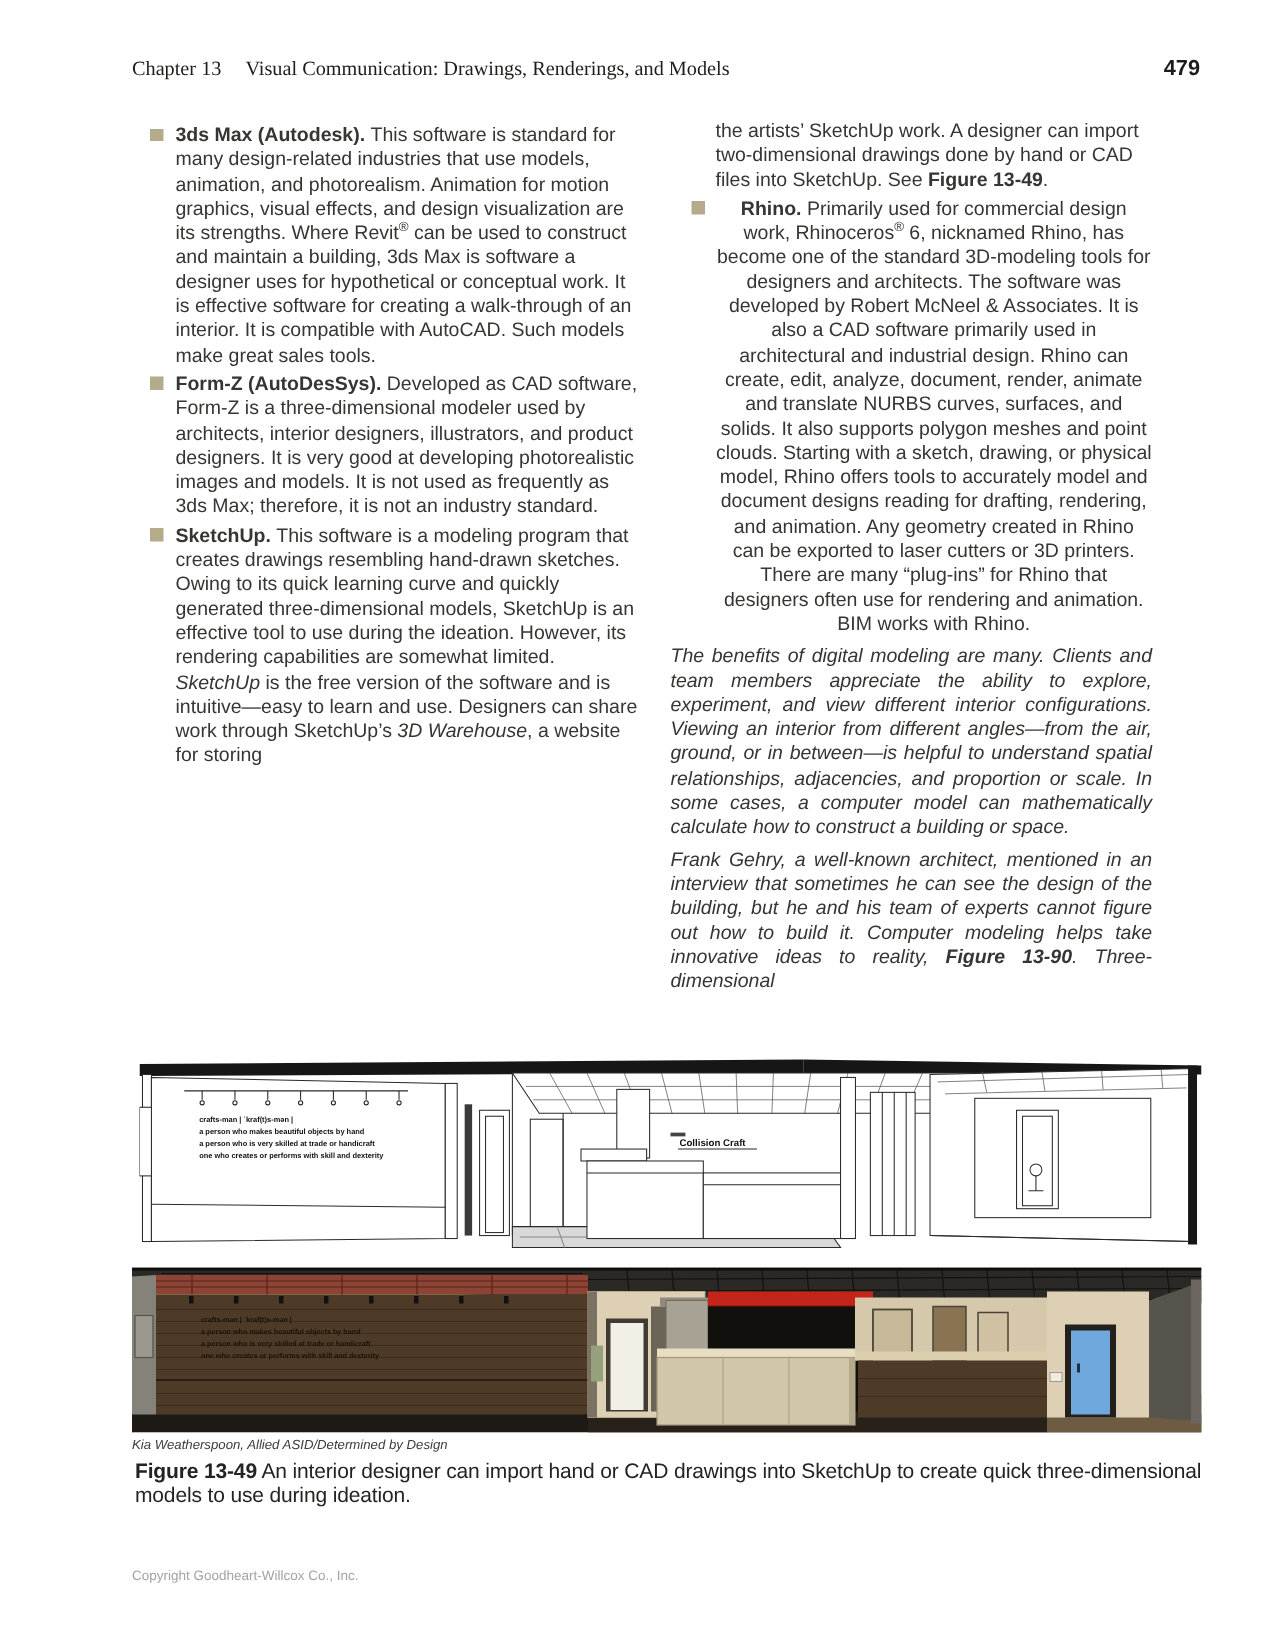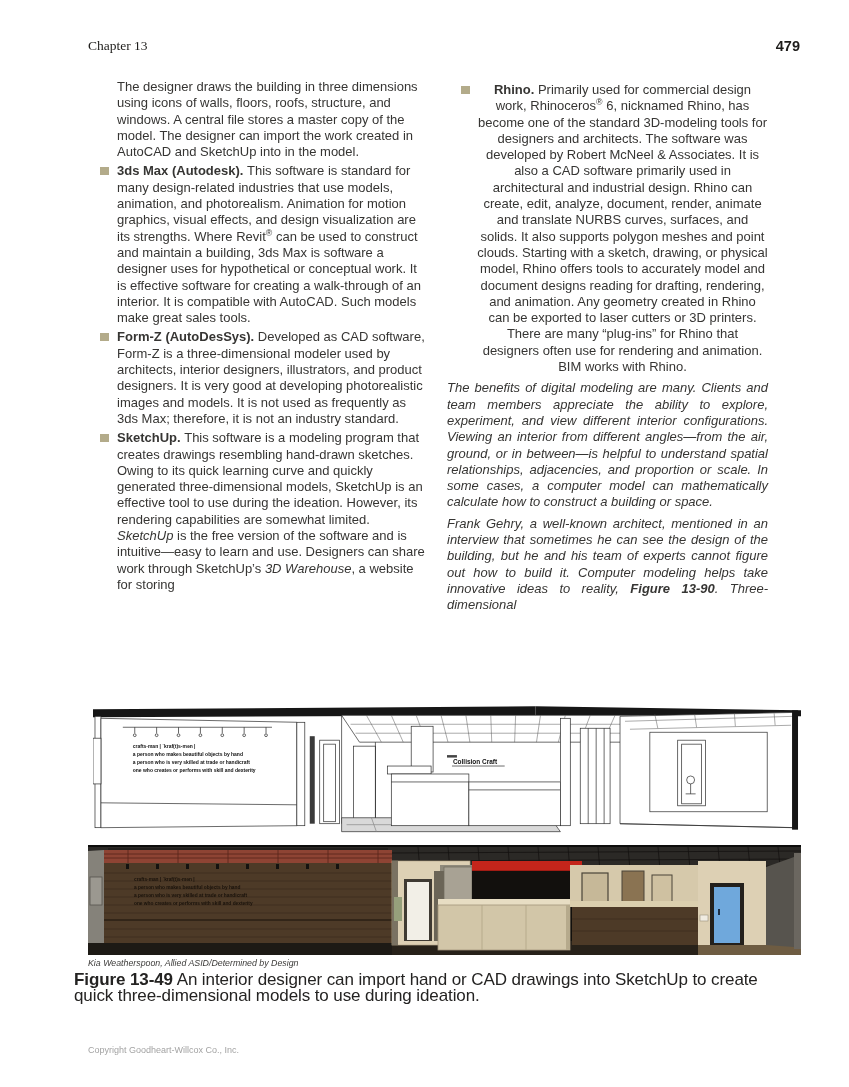--- a/index.html
+++ b/index.html
@@ -27,54 +27,55 @@
   ul.swlist li{position:relative;padding-left:17px;margin-top:3px;}
   .col-right ul.swlist li{padding-left:30px;text-align:center;}
   .sqbullet{position:absolute;left:0;top:3.5px;width:8.5px;height:8.5px;background:var(--bullet);}
   .col-right .sqbullet{left:14px;}
   .jpara{text-align:justify;margin-top:5px;font-style:italic;}
 
   .fig-top{position:absolute;left:93px;top:706px;width:708px;height:131px;}
   .fig-bot{position:absolute;left:88px;top:845px;width:713px;height:110px;}
   .credit{position:absolute;left:88px;top:958px;width:713px;text-align:left;
           font-size:8.8px;font-style:italic;color:#3c3b39;}
-  .caption{position:absolute;left:74px;top:972px;width:713px;font-size:17px;
+  .caption{position:absolute;left:90px;top:972px;width:713px;font-size:14px;
            line-height:16px;color:#242322;letter-spacing:-0.1px;}
   .caption .lbl{font-weight:bold;}
   .footer{position:absolute;left:88px;top:1045px;font-size:9px;color:#a3a3a3;text-align:right;}
   svg{display:block;}
   svg text{font-family:"Liberation Sans",sans-serif;font-weight:bold;}
 </style>
 </head>
 <body>
 
 <header class="hdr">
   <span class="chap">Chapter 13</span>
+  <span class="title">Visual Communication: Drawings, Renderings, and Models</span>
   <span class="pagenum">479</span>
 </header>
 
 <div class="col col-left">
-  <p class="indent">The designer draws the building in three dimensions using icons of walls, floors, roofs, structure, and windows. A central file stores a master copy of the model. The designer can import the work created in AutoCAD and SketchUp into in the model.</p>
   <ul class="swlist">
     <li>
       <span class="sqbullet"></span>
       <span><span class="rb">3ds Max (Autodesk). </span><span>This software is standard for many design-related industries that use models, animation, and photorealism. Animation for motion graphics, visual effects, and design visualization are its strengths. Where Revit</span><sup>®</sup><span> can be used to construct and maintain a building, 3ds Max is software a designer uses for hypothetical or conceptual work. It is effective software for creating a walk-through of an interior. It is compatible with AutoCAD. Such models make great sales tools.</span></span>
     </li>
     <li>
       <span class="sqbullet"></span>
       <span><span class="rb">Form-Z (AutoDesSys). </span><span>Developed as CAD software, Form-Z is a three-dimensional modeler used by architects, interior designers, illustrators, and product designers. It is very good at developing photorealistic images and models. It is not used as frequently as 3ds Max; therefore, it is not an industry standard.</span></span>
     </li>
     <li>
       <span class="sqbullet"></span>
       <span><span class="rb">SketchUp. </span><span>This software is a modeling program that creates drawings resembling hand-drawn sketches. Owing to its quick learning curve and quickly generated three-dimensional models, SketchUp is an effective tool to use during the ideation. However, its rendering capabilities are somewhat limited. </span><span class="ri">SketchUp</span><span> is the free version of the software and is intuitive—easy to learn and use. Designers can share work through SketchUp’s </span><span class="ri">3D Warehouse</span><span>, a website for storing</span></span>
     </li>
   </ul>
 </div>
 
 <div class="col col-right">
+  <p class="cont"><span>the artists’ SketchUp work. A designer can import two-dimensional drawings done by hand or CAD files into SketchUp. See </span><span class="rb">Figure 13-49</span><span>.</span></p>
   <ul class="swlist">
     <li>
       <span class="sqbullet"></span>
       <span><span class="rb">Rhino. </span><span>Primarily used for commercial design work, Rhinoceros</span><sup>®</sup><span> 6, nicknamed Rhino, has become one of the standard 3D-modeling tools for designers and architects. The software was developed by Robert McNeel &amp; Associates. It is also a CAD software primarily used in architectural and industrial design. Rhino can create, edit, analyze, document, render, animate and translate NURBS curves, surfaces, and solids. It also supports polygon meshes and point clouds. Starting with a sketch, drawing, or physical model, Rhino offers tools to accurately model and document designs reading for drafting, rendering, and animation. Any geometry created in Rhino can be exported to laser cutters or 3D printers. There are many “plug-ins” for Rhino that designers often use for rendering and animation. BIM works with Rhino.</span></span>
     </li>
   </ul>
   <p class="jpara"><span>The benefits of digital modeling are many. Clients and team members appreciate the ability to explore, experiment, and view different interior configurations. Viewing an interior from different angles—from the air, ground, or in between—is helpful to understand spatial relationships, adjacencies, and proportion or scale. In some cases, a computer model can mathematically calculate how to construct a building or space.</span></p>
   <p class="jpara"><span>Frank Gehry, a well-known architect, mentioned in an interview that sometimes he can see the design of the building, but he and his team of experts cannot figure out how to build it. Computer modeling helps take innovative ideas to reality, </span><span class="rb">Figure 13-90</span><span>. Three-dimensional</span></p>
 </div>
 

